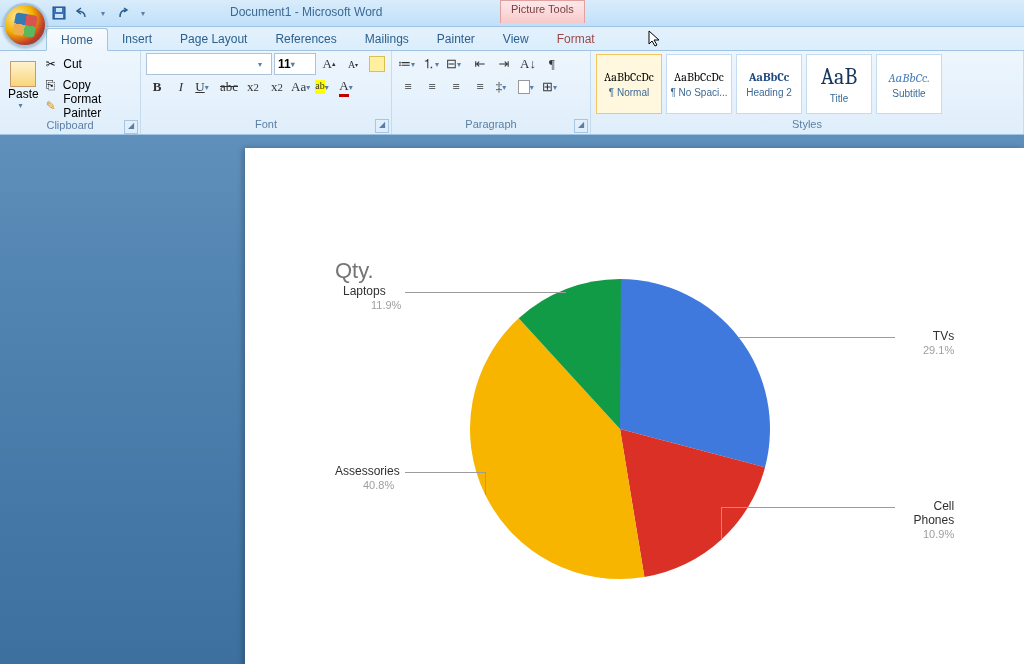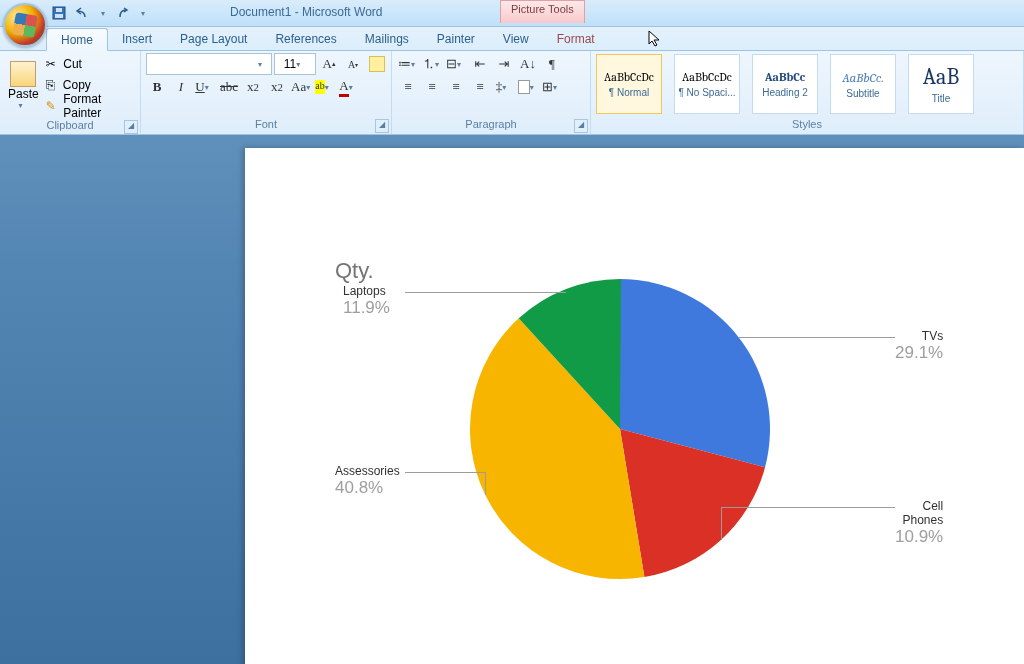--- a/index.html
+++ b/index.html
@@ -23,35 +23,35 @@
 .group-body{flex:1;display:flex;align-items:flex-start;padding:3px 5px;gap:4px;}
 .group-label{height:16px;text-align:center;color:#5b7fa4;font-size:11px;position:relative;}
 .group-label .launcher{position:absolute;right:2px;top:1px;width:12px;height:12px;border:1px solid #a8c5e2;font-size:8px;line-height:10px;color:#5b7fa4;}
 .big-btn{width:40px;height:62px;display:flex;flex-direction:column;align-items:center;justify-content:center;gap:0;}
 .big-btn .ico{width:24px;height:24px;border:1px solid #c69c6d;background:linear-gradient(180deg,#fff2cf,#f8d67a);}
 .small-row{display:flex;align-items:center;gap:2px;height:20px;}
 .col{display:flex;flex-direction:column;gap:1px;}
 .small-btn{width:20px;height:20px;border:1px solid transparent;display:flex;align-items:center;justify-content:center;font-family:"Times New Roman",serif;font-size:13px;color:#333;}
 .split{width:10px;font-size:8px;color:#5b7fa4;}
 .font-combo{width:118px;height:20px;border:1px solid #abc3da;background:#fff;display:flex;align-items:center;padding:0 3px;justify-content:space-between;}
-.size-combo{width:34px;height:20px;border:1px solid #abc3da;background:#fff;display:flex;align-items:center;padding:0 3px;justify-content:center;}
-
-.style-gallery{display:flex;gap:12px;}
+.size-combo{width:34px;height:20px;border:1px solid #abc3da;background:#fff;display:flex;align-items:center;padding:0 3px;justify-content:flex-start;font-weight:bold;}
+
+.style-gallery{display:flex;gap:4px;}
 .style-item{width:64px;height:58px;border:1px solid #c4dbf0;background:#fff;display:flex;flex-direction:column;align-items:center;justify-content:center;}
 .style-item.selected{border:1px solid #f6c65e;background:#fff8df;}
 .style-sample{font-family:Cambria,serif;overflow:hidden;white-space:nowrap;}
 .style-name{font-size:10px;color:#3c6a94;margin-top:3px;}
 
 .doc-area{position:absolute;top:132px;left:0;right:0;bottom:0;overflow:hidden;}
 .page{position:absolute;left:245px;top:16px;width:779px;height:640px;background:#fff;box-shadow:-2px 0 6px rgba(0,0,0,.25);padding:110px 60px 0 90px;box-sizing:border-box;}
 .chart-title{font-family:Arial,sans-serif;font-size:22px;color:#757575;}
 .pie-wrap{position:relative;width:600px;height:380px;}
 svg.pie{position:absolute;left:130px;top:-10px;}
 .callout{position:absolute;font-family:Arial,sans-serif;font-size:12px;color:#303030;}
-.callout .pct{color:#9e9e9e;font-size:17px;}
+.callout .pct{color:#9e9e9e;font-size:11px;margin-left:28px;}
 .leader{position:absolute;border-top:1px solid #9c9c9c;}
 .leader-v{position:absolute;border-left:1px solid #9c9c9c;}
 </style>
 </head>
 <body>
 
 <div class="titlebar">
   <div class="office-orb">
       <div class="office-orb-inner"></div>
     </div>
@@ -196,26 +196,26 @@
           </div>
           <div class="style-item">
             <span class="style-sample" style="color:#000;font-size:12px;">AaBbCcDc</span>
             <span class="style-name">¶ No Spaci...</span>
           </div>
           <div class="style-item">
             <span class="style-sample" style="color:#1f497d;font-size:12px;font-weight:bold;">AaBbCc</span>
             <span class="style-name">Heading 2</span>
           </div>
           <div class="style-item">
+            <span class="style-sample" style="color:#17365d;font-size:22px;">AaB</span>
+            <span class="style-name">Title</span>
+          </div>
+          <div class="style-item">
             <span class="style-sample" style="color:#4f81bd;font-size:13px;font-style:italic;">AaBbCc.</span>
             <span class="style-name">Subtitle</span>
-          </div>
-          <div class="style-item">
-            <span class="style-sample" style="color:#17365d;font-size:22px;">AaB</span>
-            <span class="style-name">Title</span>
           </div>
         </div>
     </div>
     <div class="group-label"><span>Styles</span></div>
   </div>
 </div>
 
 <div class="doc-area">
   <div class="page">
     <div class="chart-title">Qty.</div>

